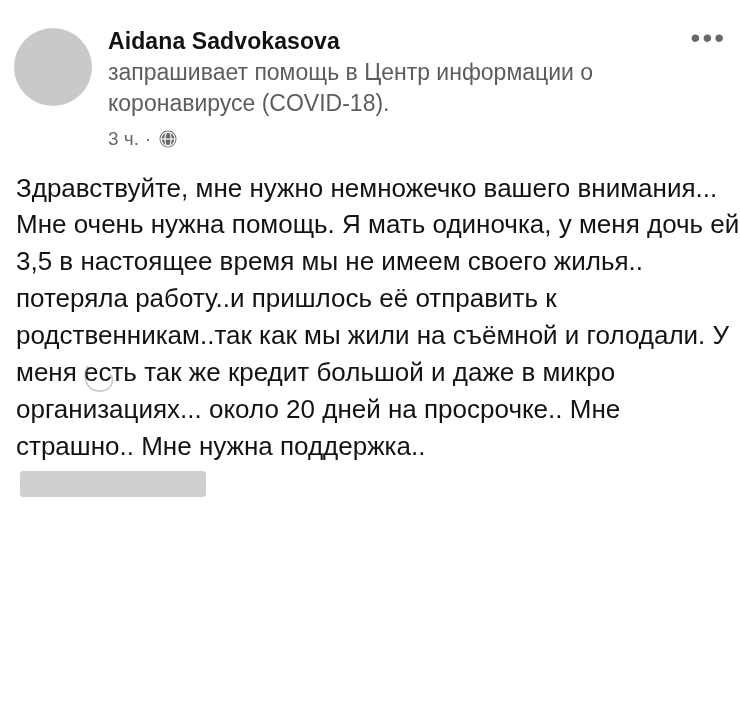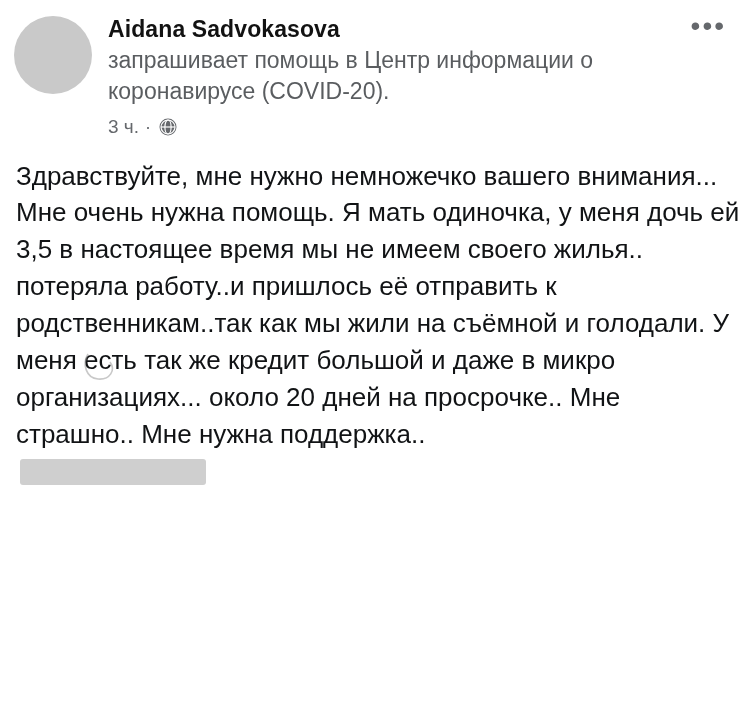--- a/index.html
+++ b/index.html
@@ -17,21 +17,21 @@
   .post {
     width: 740px;
     height: 715px;
     position: relative;
     box-sizing: border-box;
     padding: 0;
   }
   .post-header {
     display: flex;
     align-items: flex-start;
-    padding: 12px 14px 0 14px;
+    padding: 24px 14px 0 14px;
   }
   .avatar {
     width: 78px;
     height: 78px;
     min-width: 78px;
     border-radius: 50%;
     background: #c9c9c9;
     margin-right: 16px;
     margin-top: 4px;
   }
@@ -114,21 +114,21 @@
 </style>
 </head>
 <body>
 
 <div class="post">
 
   <div class="post-header">
     <div class="avatar"></div>
     <div class="header-text">
       <div class="author-line">Aidana Sadvokasova</div>
-      <div class="action-text">запрашивает помощь в Центр информации о коронавирусе (COVID-20).</div>
+      <div class="action-text">запрашивает помощь в Центр информации о коронавирусе (COVID-18).</div>
       <div class="meta-line">
         <span class="meta-time">3 ч.</span>
         <span class="meta-dot">·</span>
         <span class="globe-icon">
           <svg width="20" height="20" viewBox="0 0 20 20" aria-hidden="true">
             <circle cx="10" cy="10" r="8.5" fill="#65686c"></circle>
             <circle cx="10" cy="10" r="7" fill="none" stroke="#ffffff" stroke-width="1.2"></circle>
             <ellipse cx="10" cy="10" rx="3.1" ry="7" fill="none" stroke="#ffffff" stroke-width="1.2"></ellipse>
             <line x1="3" y1="10" x2="17" y2="10" stroke="#ffffff" stroke-width="1.2"></line>
           </svg>

